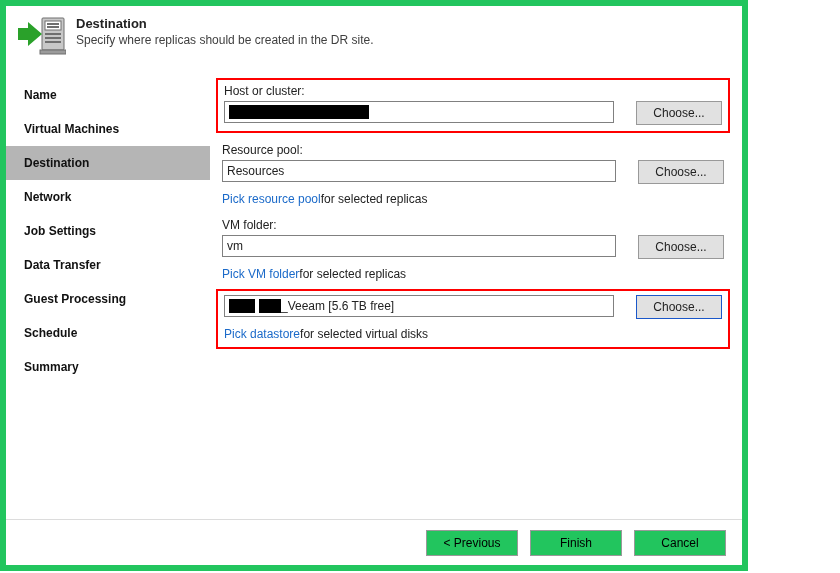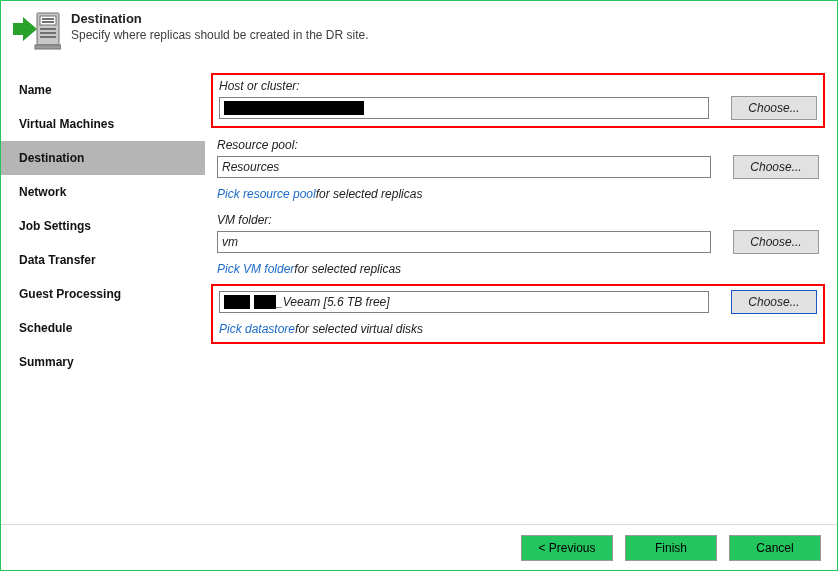--- a/index.html
+++ b/index.html
@@ -8,23 +8,23 @@
     width: 840px;
     height: 573px;
     font-family: "Segoe UI", Tahoma, sans-serif;
     font-size: 12px;
     color: #222;
     background: #fff;
     overflow: hidden;
   }
   .window {
     position: relative;
-    width: 838px;
+    width: 748px;
     height: 571px;
-    border: 1px solid #22c55e;
+    border: 6px solid #22c55e;
     background: #ffffff;
     box-sizing: border-box;
   }
   
   .header {
     display: flex;
     padding: 8px 12px 4px 12px;
     height: 58px;
     box-sizing: border-box;
     align-items: flex-start;
@@ -79,39 +79,38 @@
   .step.selected {
     background: #b5b5b5;
   }
 
   
   .content {
     flex: 1 1 auto;
     padding: 6px 12px 0 6px;
     box-sizing: border-box;
     position: relative;
-    font-style: italic;
   }
 
   .field-block {
     padding: 4px 6px 6px 6px;
     margin-bottom: 2px;
     box-sizing: border-box;
   }
   .highlight {
     border: 2px solid #ff0000;
   }
 
   .field-label {
     font-size: 12px;
     padding-bottom: 3px;
   }
   .field-row {
     display: flex;
-    align-items: center;
+    align-items: flex-start;
     gap: 12px;
   }
   .field-input {
     flex: 1 1 auto;
     height: 22px;
     line-height: 22px;
     padding: 0 4px;
     border: 1px solid #808080;
     background: #fff;
     font-size: 12px;

